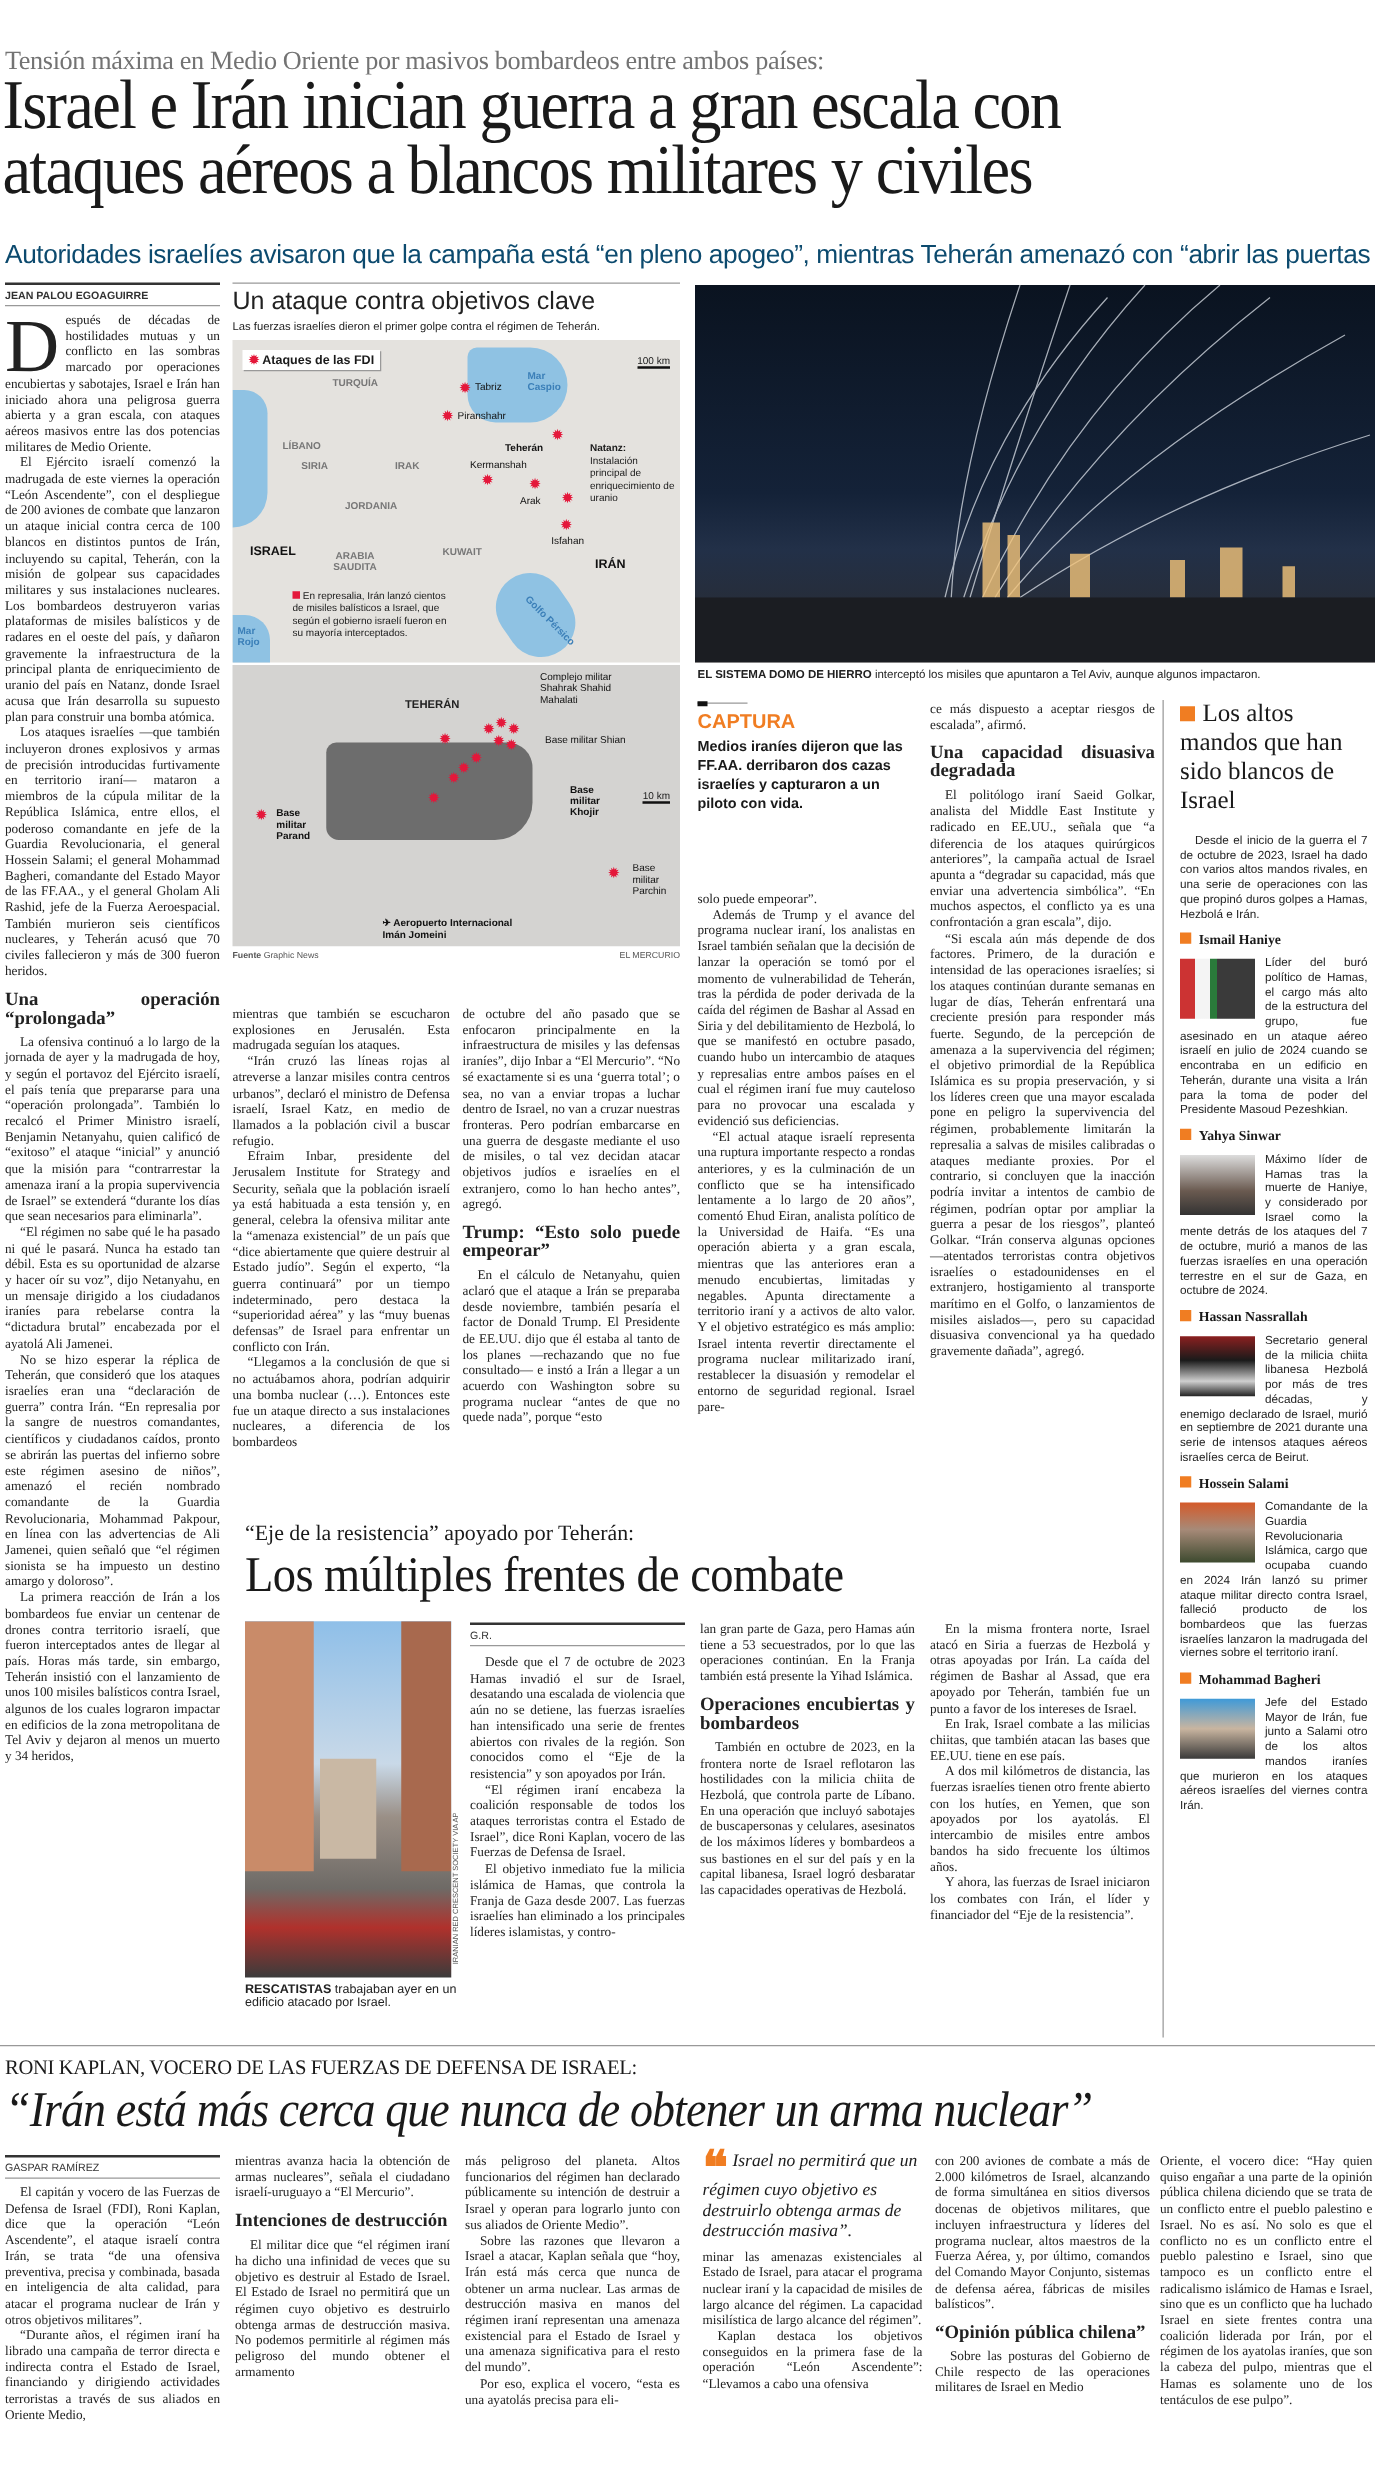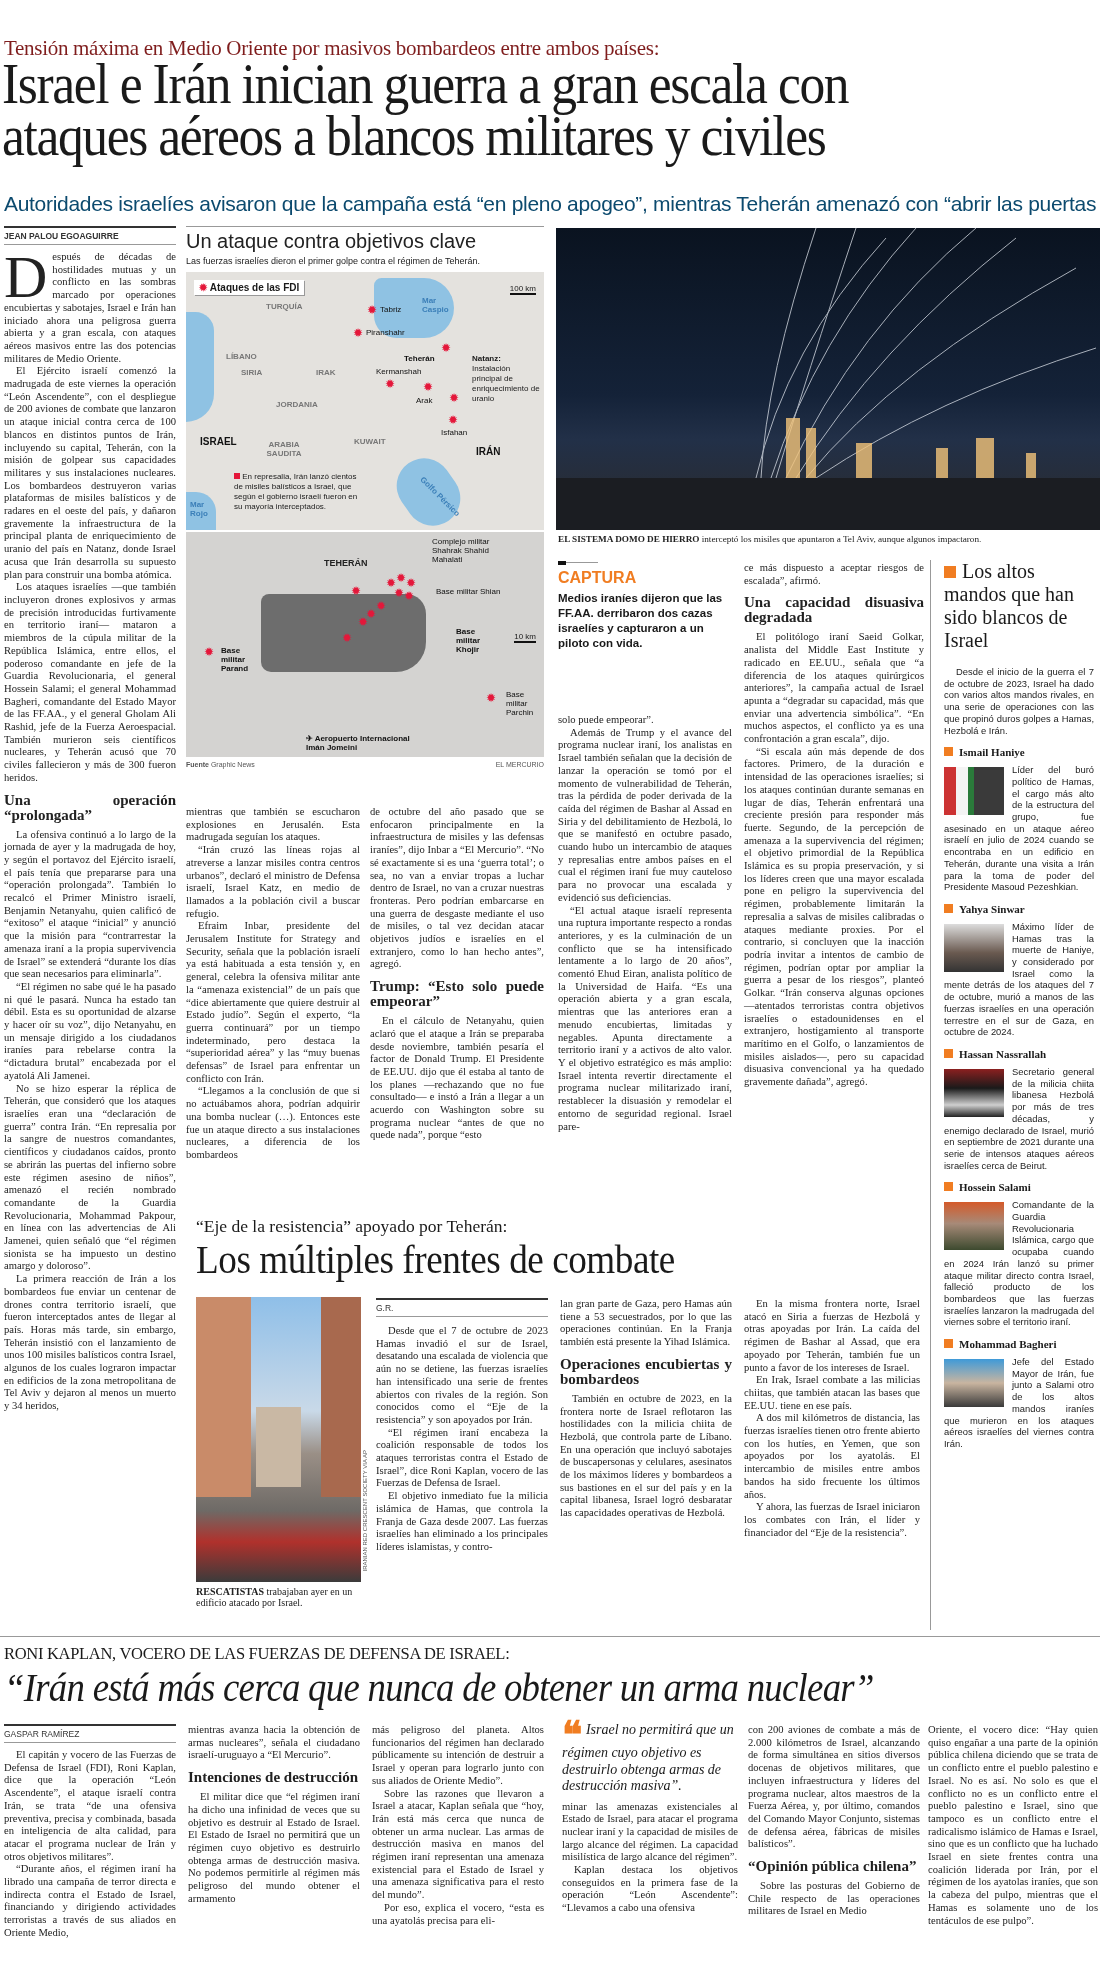--- a/index.html
+++ b/index.html
@@ -1,34 +1,34 @@
 <!DOCTYPE html>
 <html><head>
 <meta charset="utf-8">
 <style>
 *{box-sizing:border-box;margin:0;padding:0}
 html,body{width:1100px;height:1986px;overflow:hidden;background:#fff;color:#1a1a1a}
 body{font-family:"Liberation Serif","DejaVu Serif",serif;position:relative}
 .abs{position:absolute}
-.kicker{font-family:"Liberation Serif",serif;font-size:21px;color:#7f1d1d;letter-spacing:-0.3px}
+.kicker{font-family:"Liberation Serif",serif;font-size:21px;color:#737373;letter-spacing:-0.3px}
 .headline{font-family:"Liberation Serif",serif;font-size:56px;line-height:52px;letter-spacing:-1.5px;transform:scaleX(0.92);transform-origin:left}
 .deck{font-family:Liberation Sans, sans-serif;font-size:21px;color:#0c4a6e;letter-spacing:-0.3px}
 .byline{font-family:"Liberation Sans",sans-serif;font-size:8.5px;font-weight:bold;color:#333;border-top:2px solid #333;border-bottom:1px solid #999;padding:3px 0 3px}
 .body{font-size:10.6px;line-height:12.7px;text-align:justify;hyphens:auto;color:#222}
 .body p{text-indent:12px}
 .subhead{font-family:"Liberation Serif",serif;font-weight:bold;font-size:15px;line-height:15px;margin:8px 0 6px}
 .dropcap{float:left;font-size:60px;line-height:48px;margin:2px 5px 0 0;font-family:"Liberation Serif",serif}
 .sans{font-family:"Liberation Sans",sans-serif}
 .map1{background:#e4e2de;position:relative;overflow:hidden}
 .sea{background:#8fc2e3;position:absolute}
 .lab{position:absolute;font-family:"Liberation Sans",sans-serif;font-size:8px;color:#777;font-weight:bold}
 .lab.dark{color:#111}
 .star{position:absolute;color:#e4173a;font-size:12px;line-height:12px}
 .photo{position:absolute;overflow:hidden}
-.caption{font-family:Liberation Serif, serif;font-size:9.5px;color:#222}
+.caption{font-family:Liberation Sans, sans-serif;font-size:9.5px;color:#222}
 .caption b{font-weight:bold}
 .rail-name{font-family:"Liberation Serif",serif;font-weight:bold;font-size:11px;margin:10px 0 6px}
 .sq{display:inline-block;width:9px;height:9px;background:#f07d22;margin-right:6px;vertical-align:0}
 .rail-text{font-family:"Liberation Sans",sans-serif;font-size:9.4px;line-height:11.7px;text-align:justify;color:#222}
 .thumb{float:left;width:60px;height:48px;margin:3px 8px 3px 0}
 .vline{position:absolute;width:1px;background:#999}
 </style>
 </head>
 <body>
 

